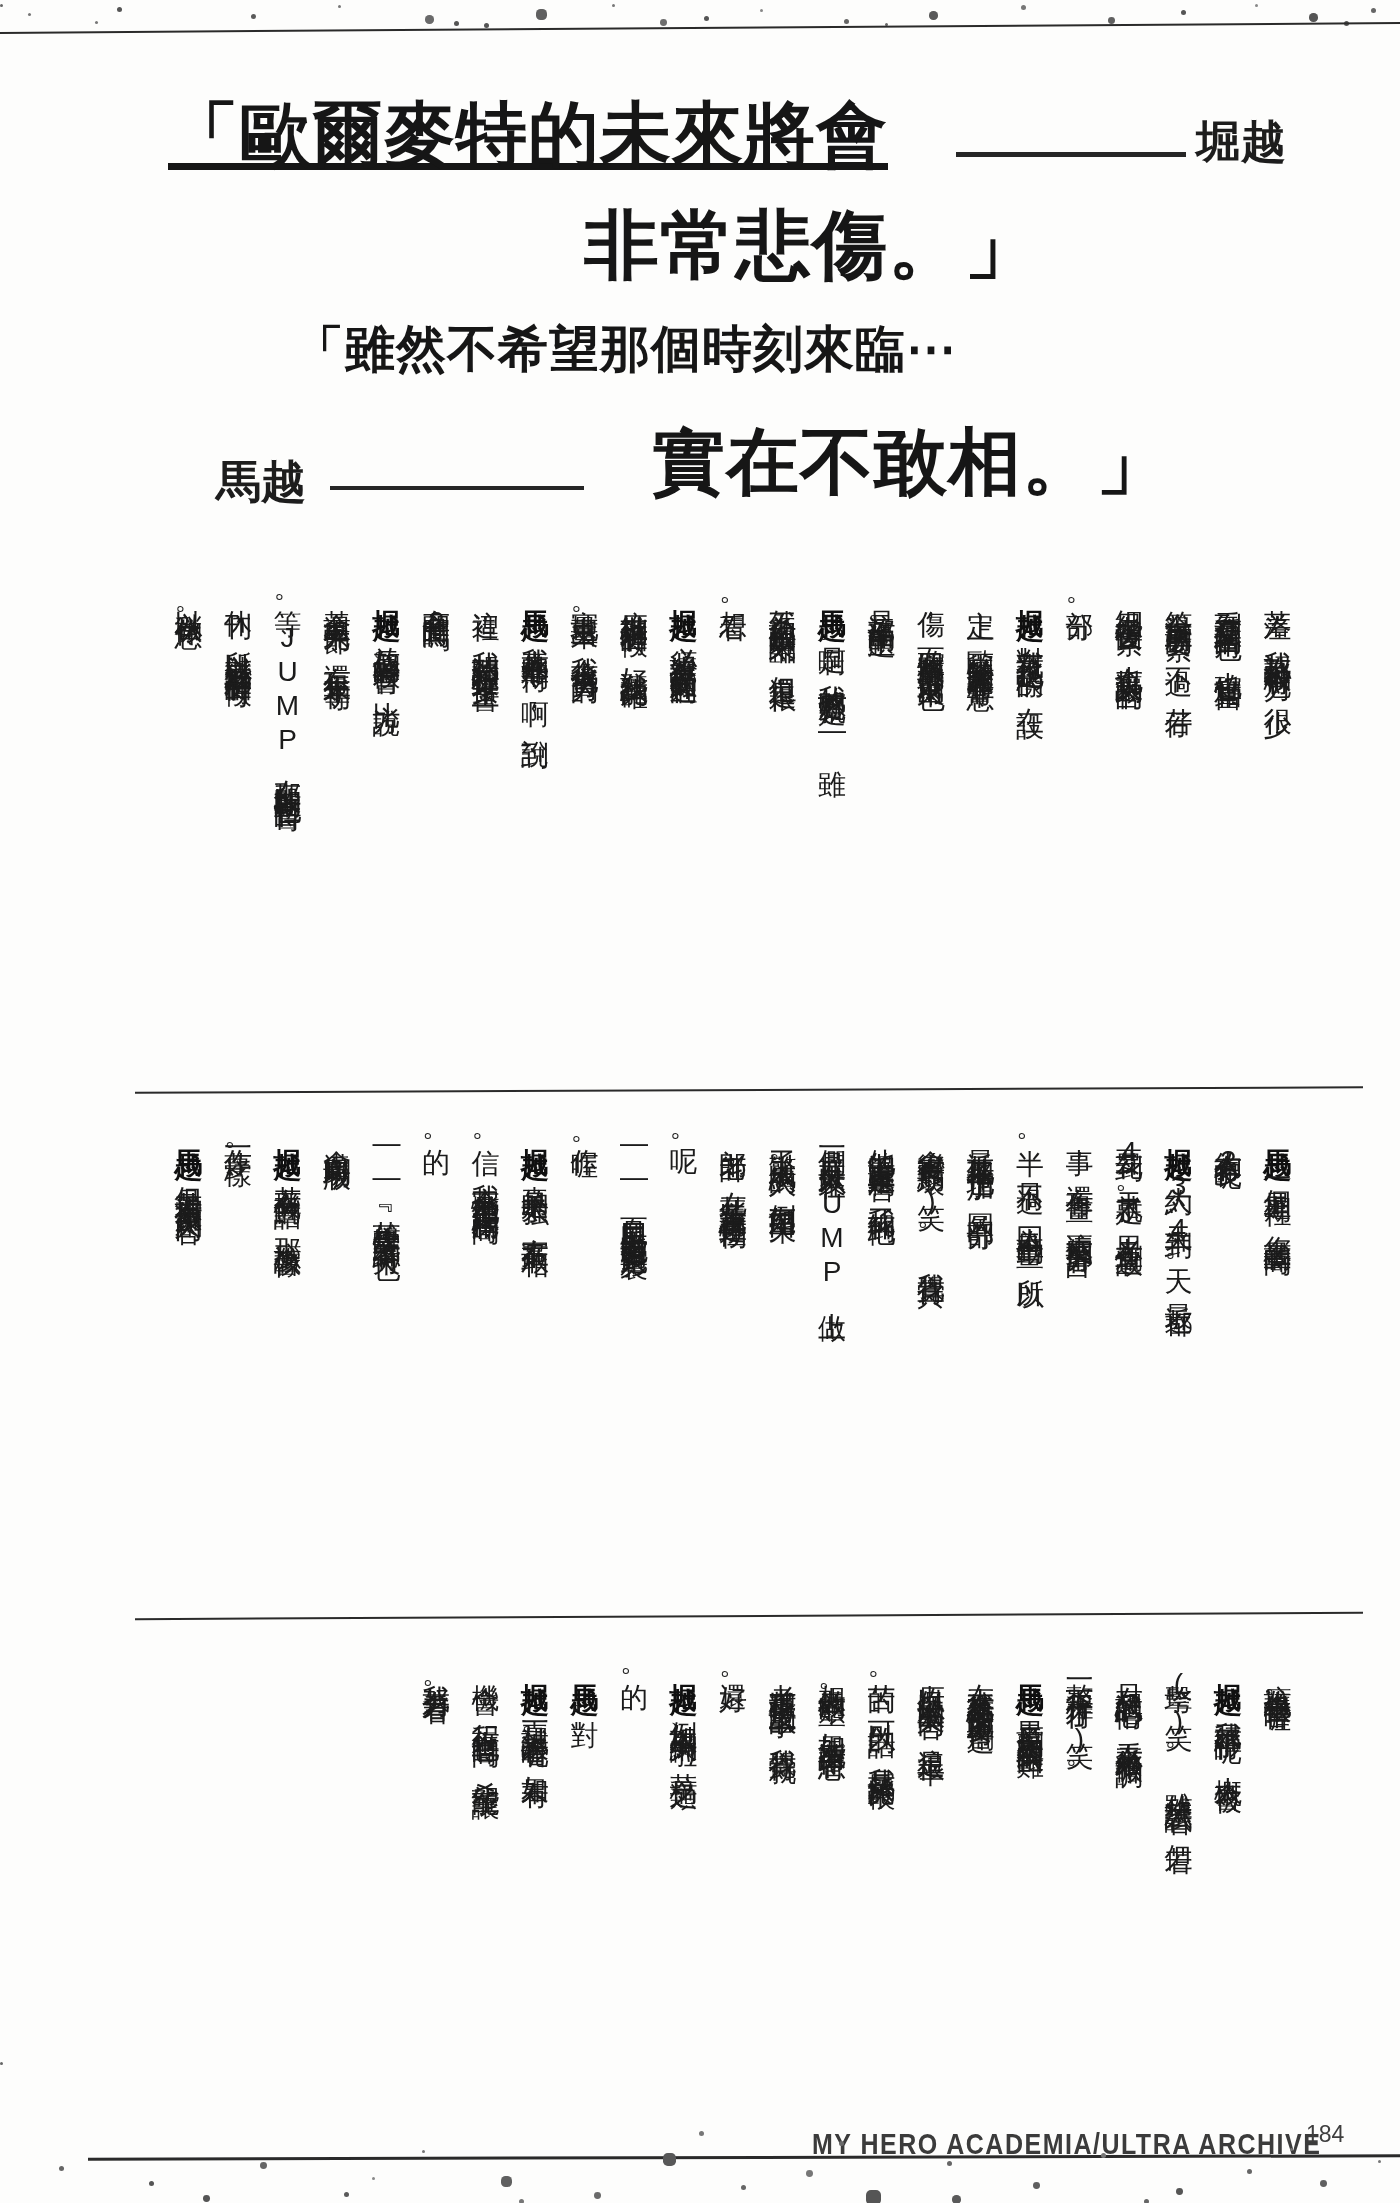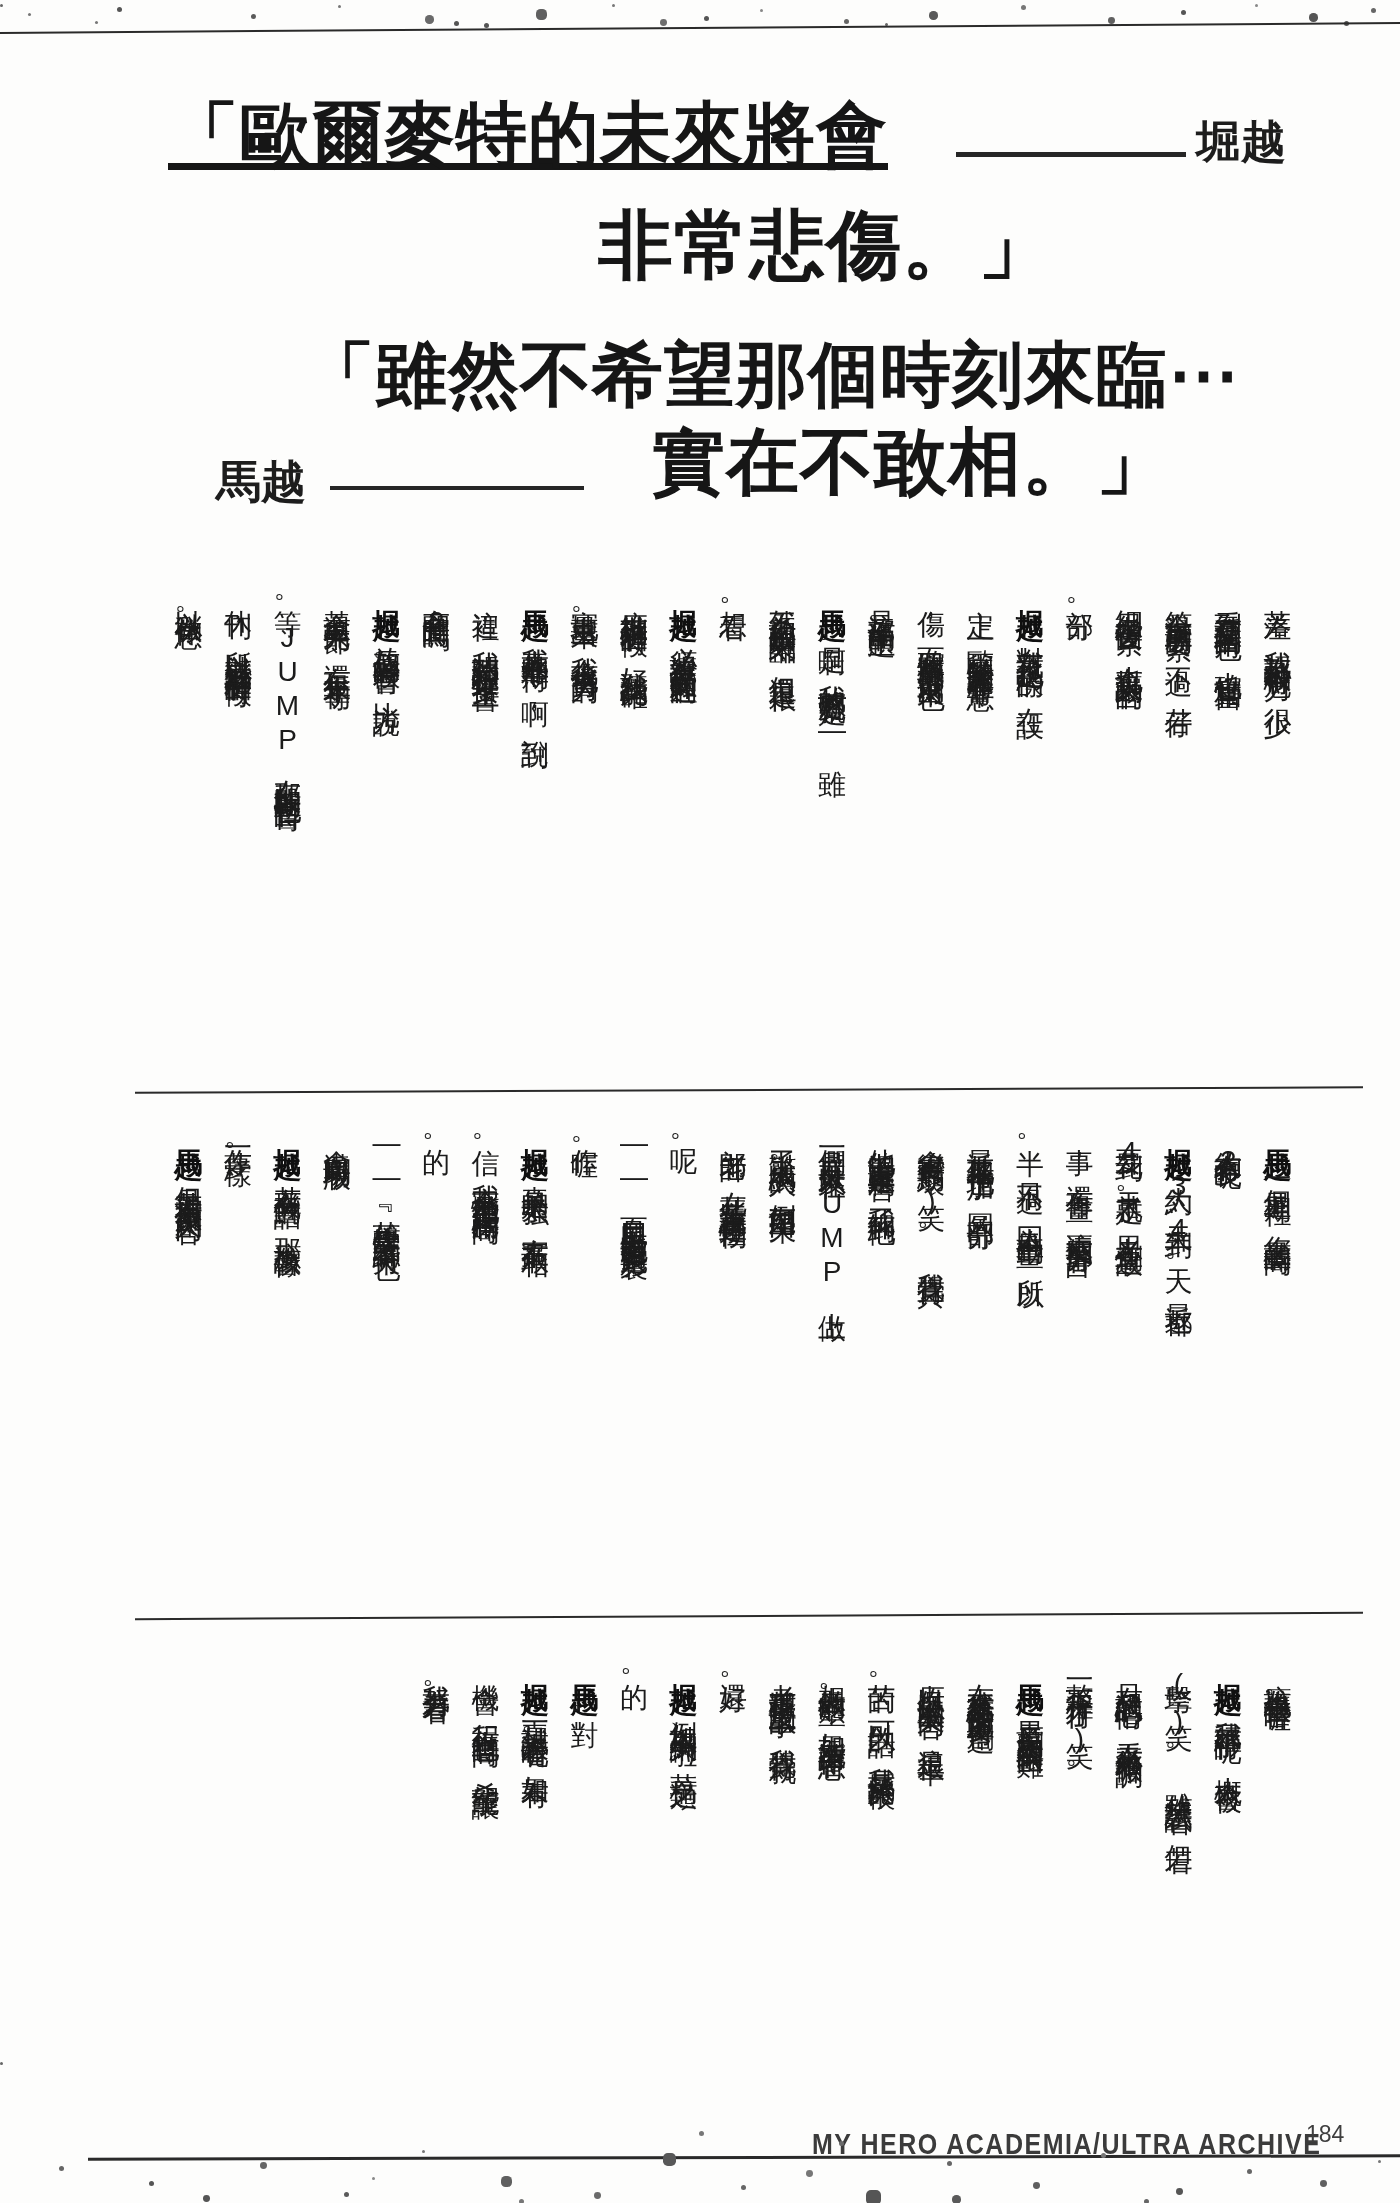--- a/index.html
+++ b/index.html
@@ -29,22 +29,22 @@
     808px 110px 0 2px #777, 872px 134px 0 6px #555, 948px 100px 0 1px #666, 1035px 122px 0 2px #5f5f5f,
     1102px 92px 0 1px #777, 1178px 128px 0 2px #555, 1248px 108px 0 1px #666, 1322px 120px 0 2px #606060,
     1378px 98px 0 0 #777, 60px 105px 0 1px #666, 205px 135px 0 2px #555, 520px 138px 0 1px #777,
     955px 136px 0 3px #5a5a5a, 1145px 138px 0 1px #666, 700px 70px 0 1px #777, 372px 115px 0 0 #888,
     840px 80px 0 1px #6a6a6a, 1290px 86px 0 0 #777;}
 
   
   .headline{position:absolute;font-family:"Liberation Serif",serif;font-weight:600;color:#161616;
             letter-spacing:1px;white-space:nowrap;}
   #h1-l1{left:168px;top:88px;font-size:71px;text-decoration:underline;}
-  #h1-l2{left:598px;top:196px;font-size:75px;}
-  #h2-l1{left:304px;top:316px;font-size:71px;margin-top:12px;}
+  #h1-l2{left:584px;top:196px;font-size:75px;}
+  #h2-l1{left:294px;top:316px;font-size:50px;}
   #h2-l2{left:652px;top:414px;font-size:73px;}
   .attribution{position:absolute;font-family:"Liberation Serif",serif;font-weight:700;color:#1d1d1d;
                font-size:45px;white-space:nowrap;}
   #attr-1{left:1196px;top:112px;}
   #attr-2{left:216px;top:452px;}
   .attr-dash{position:absolute;background:#262626;}
   #attr-dash-1{left:956px;top:152px;width:230px;height:5px;}
   #attr-dash-2{left:330px;top:486px;width:254px;height:4px;}
 
   

